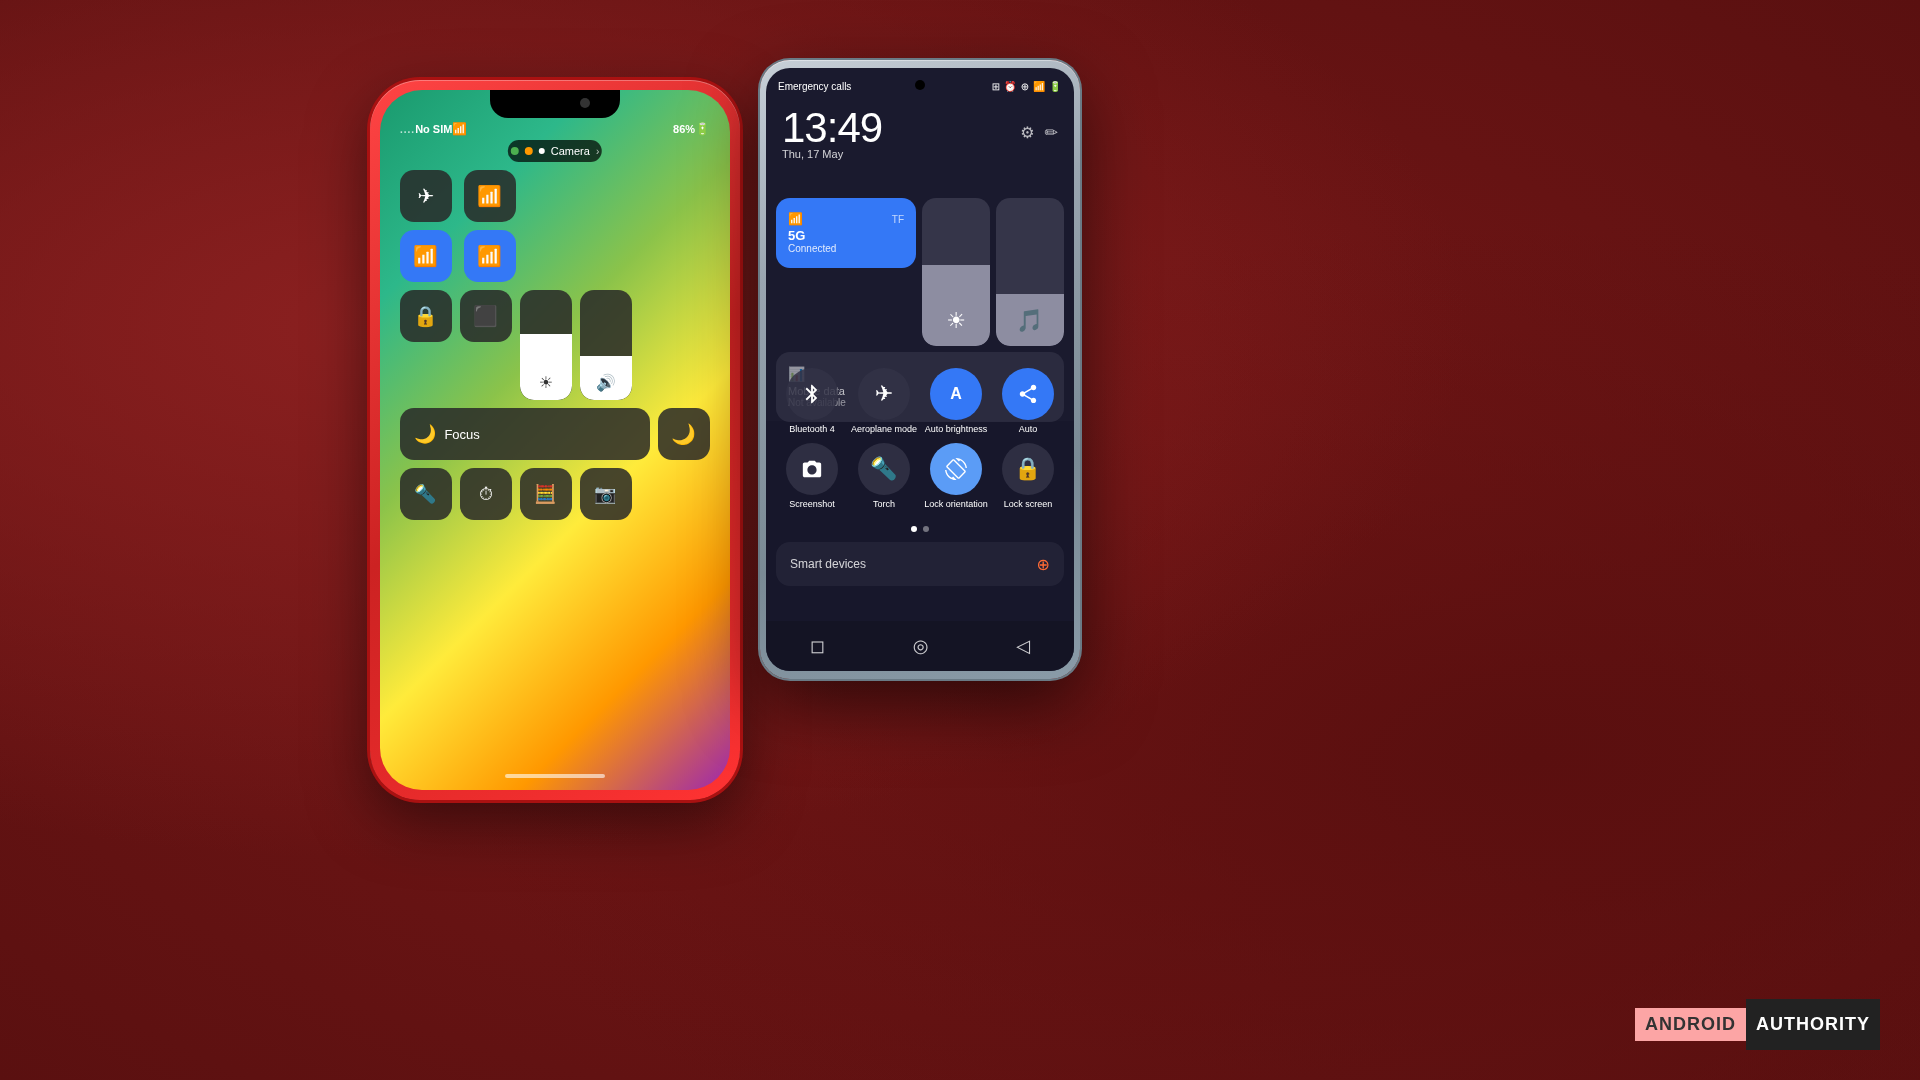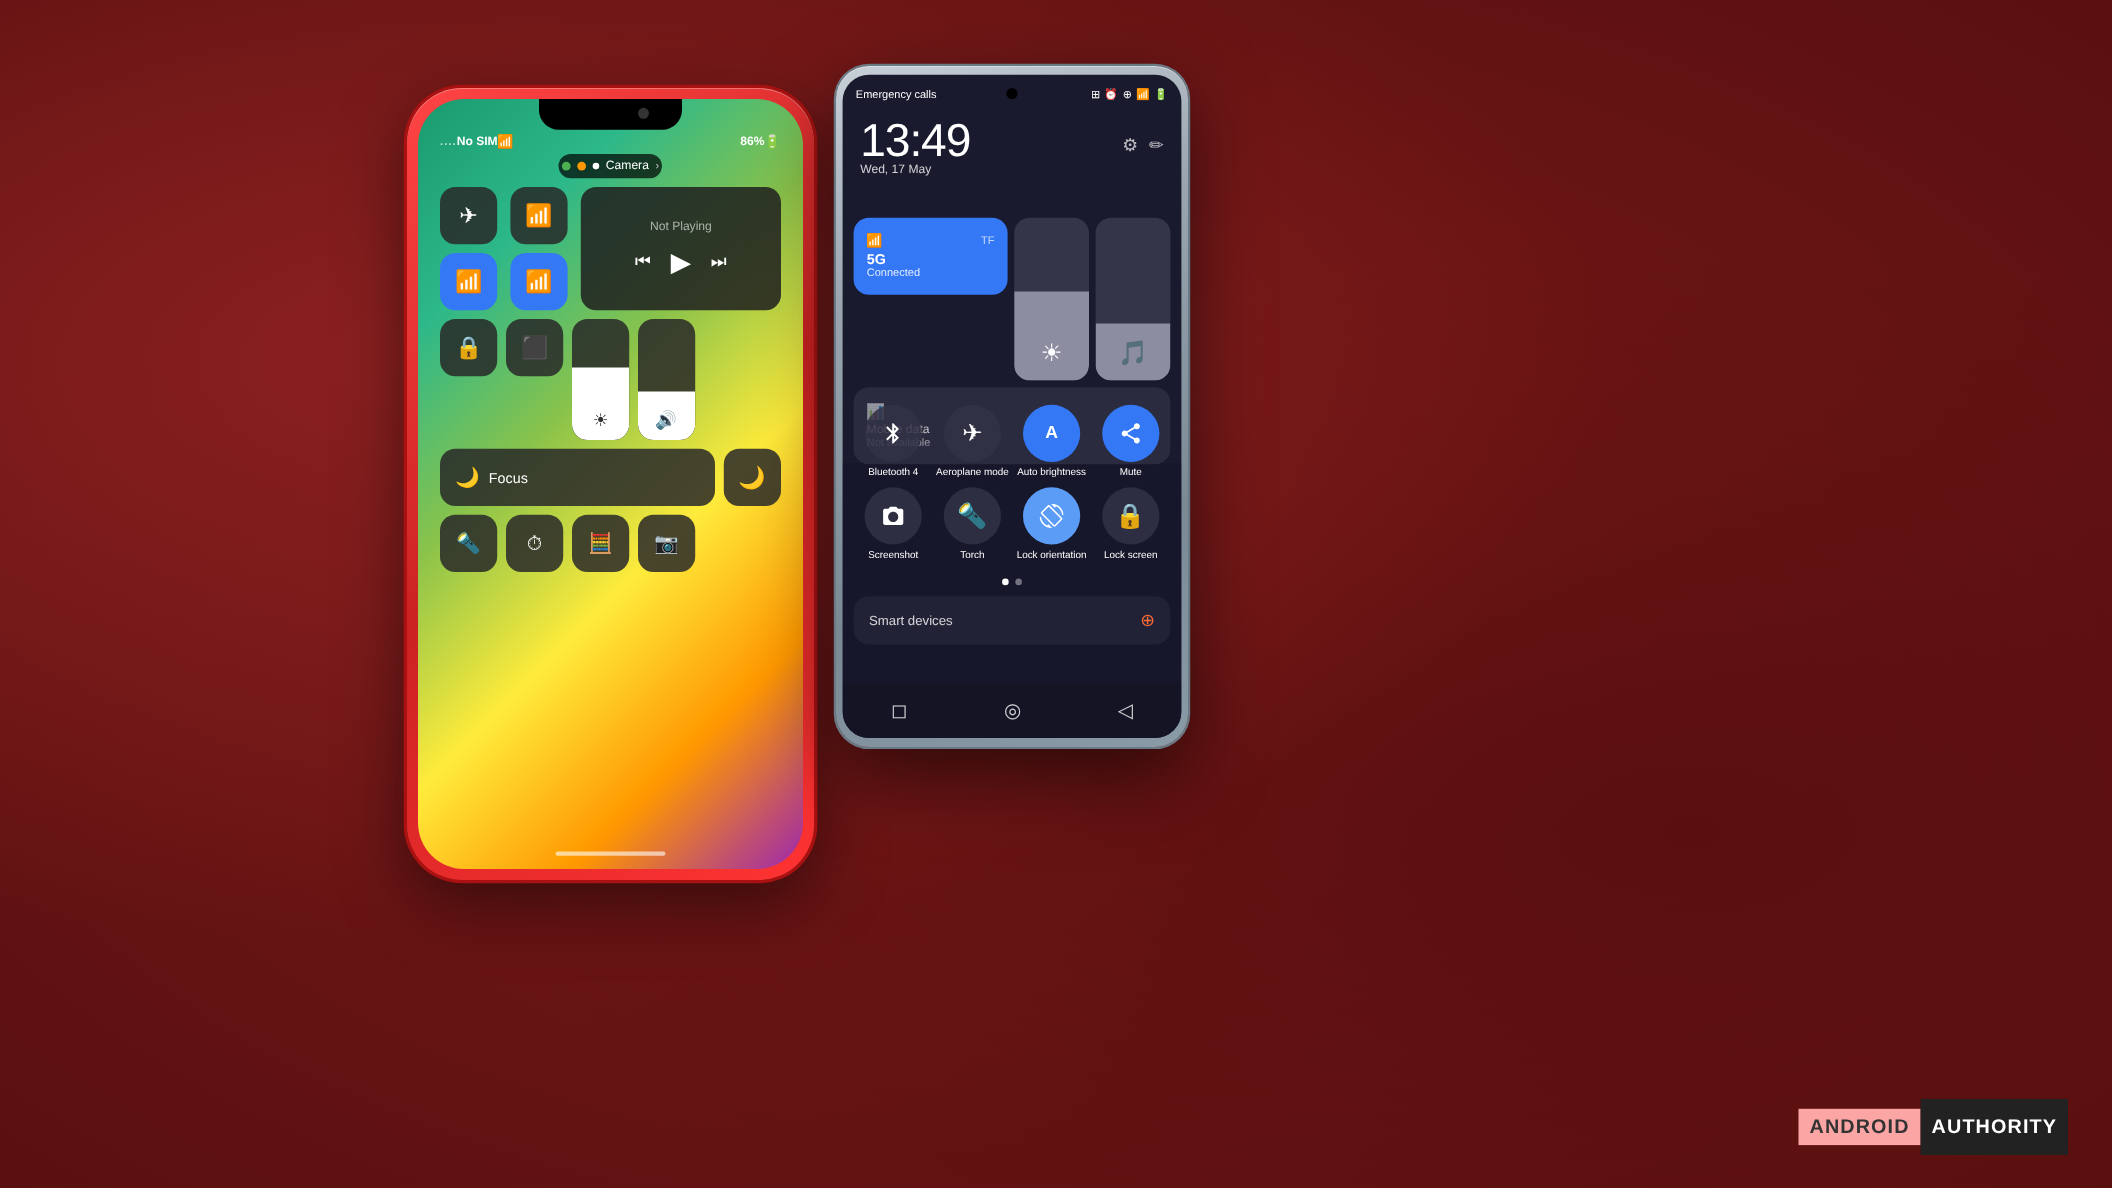--- a/index.html
+++ b/index.html
@@ -667,28 +667,20 @@
 
       <div class="iphone-cc">
 
         <div class="iphone-cc-row1">
           <div class="iphone-cc-left">
             <div class="iphone-cc-btn" title="Airplane Mode">✈</div>
             <div class="iphone-cc-btn" title="Cellular">📶</div>
             <div class="iphone-cc-btn active-blue" title="WiFi" style="color:white">📶</div>
             <div class="iphone-cc-btn active-blue" title="Bluetooth" style="color:white">📶</div>
           </div>
-          <div class="iphone-cc-right">
-            <div class="not-playing-text">Not Playing</div>
-            <div class="media-controls">
-              <span class="media-btn">⏮</span>
-              <span class="media-play">▶</span>
-              <span class="media-btn">⏭</span>
-            </div>
-          </div>
         </div>
 
         <div class="iphone-cc-row2">
           <div class="iphone-cc-btn" title="Lock Rotation">🔒</div>
           <div class="iphone-cc-btn" title="Screen Mirror">⬛</div>
 
           <div class="iphone-slider-container">
             <div class="iphone-slider-fill" style="height:60%"></div>
             <span class="iphone-slider-icon">☀</span>
           </div>
@@ -734,21 +726,21 @@
           <span class="status-icon">⏰</span>
           <span class="status-icon">⊕</span>
           <span class="status-icon">📶</span>
           <span class="status-icon">🔋</span>
         </div>
       </div>
 
       <div class="android-time-area">
         <div>
           <span class="android-time">13:49</span>
-          <span class="android-date">Wed, 17 May</span>
+          <span class="android-date">Thu, 17 May</span>
         </div>
         <div class="android-time-icons">
           <span>⚙</span>
           <span>✏</span>
         </div>
       </div>
 
       <div class="android-tiles">
         <div class="android-tiles-row1">
 
@@ -801,21 +793,21 @@
         <div class="android-icon-cell">
           <div class="android-icon-circle blue" style="font-size:16px; font-weight:700">A</div>
           <span class="android-icon-label">Auto brightness</span>
         </div>
         <div class="android-icon-cell">
           <div class="android-icon-circle blue">
             <svg width="22" height="22" viewBox="0 0 24 24" fill="white">
                 <path d="M18 16.08c-.76 0-1.44.3-1.96.77L8.91 12.7c.05-.23.09-.46.09-.7s-.04-.47-.09-.7l7.05-4.11c.54.5 1.25.81 2.04.81 1.66 0 3-1.34 3-3s-1.34-3-3-3-3 1.34-3 3c0 .24.04.47.09.7L8.04 9.81C7.5 9.31 6.79 9 6 9c-1.66 0-3 1.34-3 3s1.34 3 3 3c.79 0 1.5-.31 2.04-.81l7.12 4.16c-.05.21-.08.43-.08.65 0 1.61 1.31 2.92 2.92 2.92 1.61 0 2.92-1.31 2.92-2.92s-1.31-2.92-2.92-2.92z"></path>
               </svg>
           </div>
-          <span class="android-icon-label">Mute</span>
+          <span class="android-icon-label">Auto</span>
         </div>
 
         <div class="android-icon-cell">
           <div class="android-icon-circle">
             <svg width="22" height="22" viewBox="0 0 24 24" fill="white">
                 <path d="M20 5h-3.17L15 3H9L7.17 5H4c-1.1 0-2 .9-2 2v12c0 1.1.9 2 2 2h16c1.1 0 2-.9 2-2V7c0-1.1-.9-2-2-2zm-8 13c-2.76 0-5-2.24-5-5s2.24-5 5-5 5 2.24 5 5-2.24 5-5 5z"></path>
               </svg>
           </div>
           <span class="android-icon-label">Screenshot</span>
         </div>

